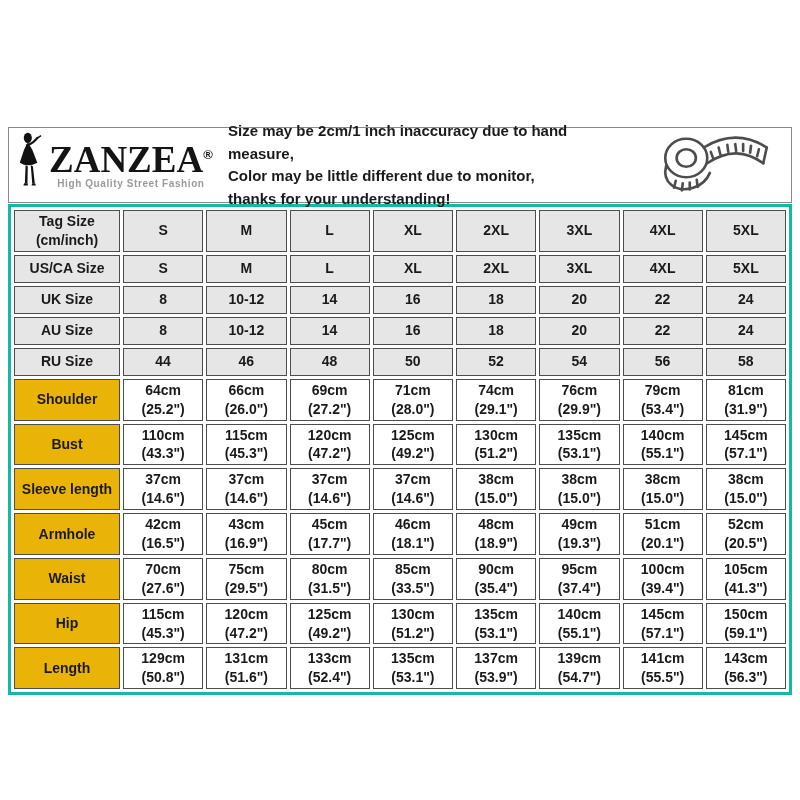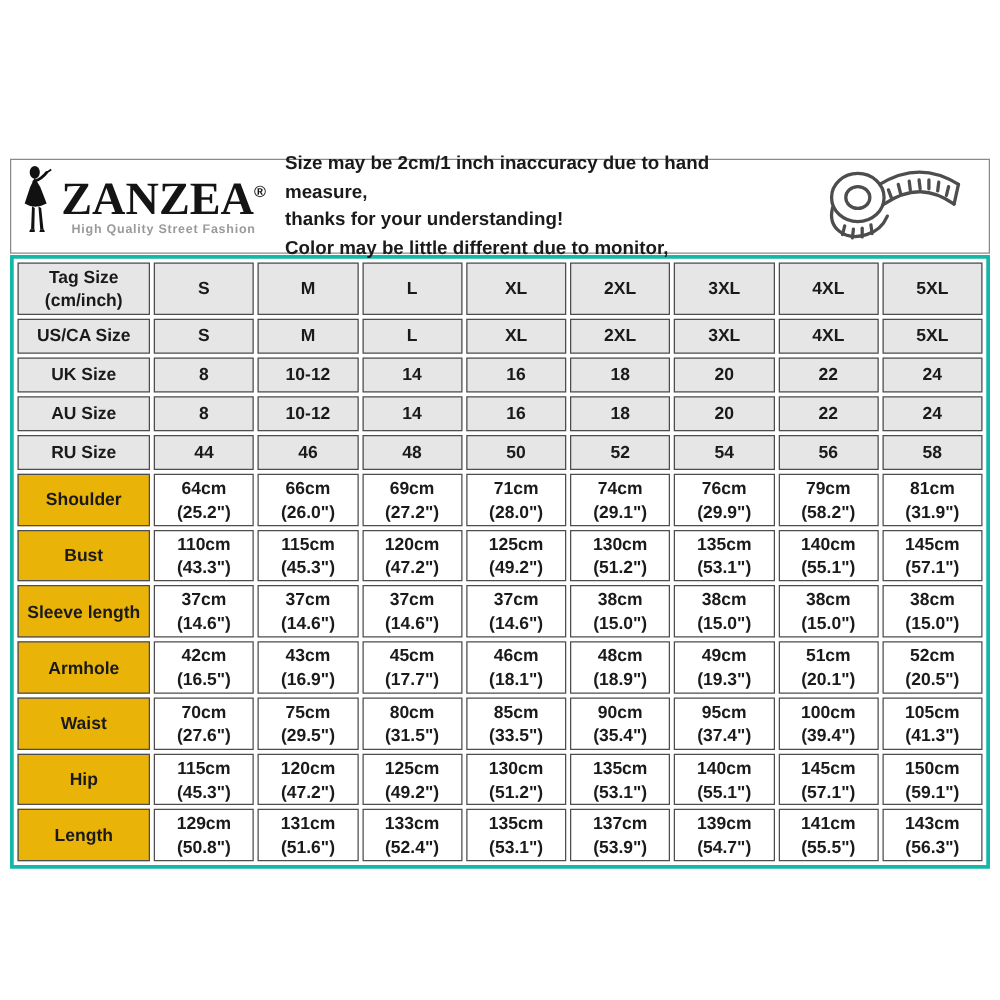--- a/index.html
+++ b/index.html
@@ -80,22 +80,22 @@
         <path d="M23 70 L27 70 L28 73 L22 73 Z" fill="#111"></path>
       </svg>
       <div class="brand-text">
         <div class="brand-name"><span>ZANZEA</span><sup>®</sup></div>
         <div class="brand-tagline">High Quality Street Fashion</div>
       </div>
     </div>
 
     <div class="notice">
       <div>Size may be 2cm/1 inch inaccuracy due to hand measure,</div>
+      <div>Color may be little different due to monitor,</div>
       <div>thanks for your understanding!</div>
-      <div>Color may be little different due to monitor,</div>
     </div>
 
     <div class="tape">
       <svg viewBox="0 0 140 80" aria-hidden="true" fill="none" stroke="#4d4d4d" stroke-width="3" stroke-linecap="round">
         <ellipse cx="36" cy="32" rx="24" ry="22"></ellipse>
         <ellipse cx="36" cy="32" rx="11" ry="10"></ellipse>
         <path d="M13 41 C8 60 24 72 44 66 C54 63 60 56 63 49"></path>
         <path d="M22 66 L24 58"></path>
         <path d="M31 69 L32 61"></path>
         <path d="M40 68 L40 60"></path>
@@ -191,21 +191,21 @@
 (26.0")</td>
           <td class="data-cell">69cm
 (27.2")</td>
           <td class="data-cell">71cm
 (28.0")</td>
           <td class="data-cell">74cm
 (29.1")</td>
           <td class="data-cell">76cm
 (29.9")</td>
           <td class="data-cell">79cm
-(58.2")</td>
+(53.4")</td>
           <td class="data-cell">81cm
 (31.9")</td>
         </tr>
         <tr class="row-measure">
           <td class="label-cell">Bust</td>
           <td class="data-cell">110cm
 (43.3")</td>
           <td class="data-cell">115cm
 (45.3")</td>
           <td class="data-cell">120cm

